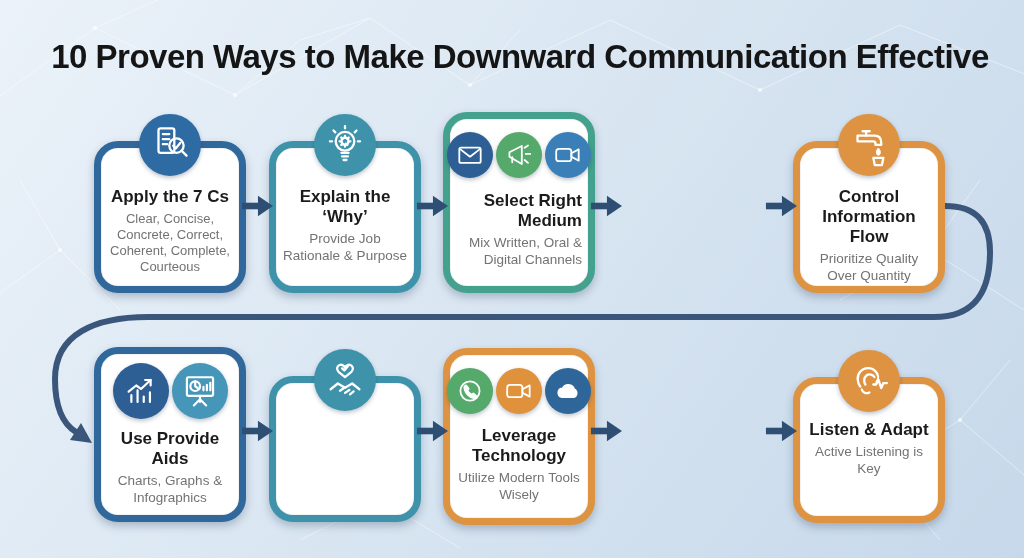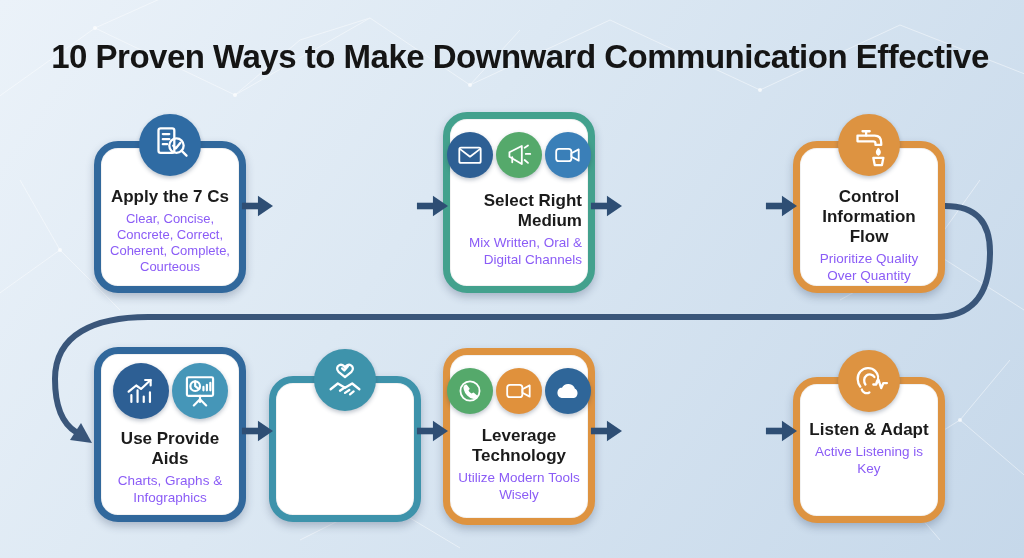--- a/index.html
+++ b/index.html
@@ -43,21 +43,21 @@
   .badge.sm svg{width:36px;height:36px;}
   .badge.md{width:56px;height:56px;}
   .badge.md svg{width:44px;height:44px;}
   .body{padding:0 6px;}
   .pt1 .body{padding-top:39px;}   
   .pt2 .body{padding-top:36px;}   
   .c3 .body{padding-top:13px;}
   .c6 .body{padding-top:10px;}
   .c8 .body{padding-top:12px;}
   .card h2{margin:0 0 4px 0;font-size:17px;line-height:1.18;color:#1b1b1b;font-weight:700;}
-  .card p{margin:0;font-size:13.5px;line-height:1.22;color:#8b5cf6;}
+  .card p{margin:0;font-size:13.5px;line-height:1.22;color:#737373;}
   .c1 p{font-size:13px;}
   .ic{stroke:#fff;fill:none;stroke-width:3.2;stroke-linecap:round;stroke-linejoin:round;}
   .ic .icf{fill:#fff;}
   .ic .fillbg{fill:var(--badge);stroke:#fff;}
   .arrow{position:absolute;width:32px;height:24px;color:var(--arrow,#2e4e74);}
   .r1{top:194px;} .r2{top:419px;}
   .ax1{left:241px;} .ax2{left:416px;} .ax3{left:590px;} .ax4{left:765px;}
   .connector{position:absolute;inset:0;pointer-events:none;color:var(--connector,#3a567a);}
 </style>
 </head>
@@ -102,20 +102,35 @@
         <path d="M48 40l7 7"></path>
         <path d="M36.5 33l3.5 4 6.5-8"></path>
       </svg>
     </div>
     <div class="body">
       <h2>Apply the 7 Cs</h2>
       <p>Clear, Concise, Concrete, Correct, Coherent, Complete, Courteous</p>
     </div>
   </article>
 
+  <article class="card c2 pt1" style="--accent: #3e93ab;">
+    <div class="badge single" style="--badge: #3e93ab;">
+      <svg viewBox="0 0 64 64" class="ic">
+        <circle cx="32" cy="27" r="13"></circle>
+        <circle cx="32" cy="27" r="5"></circle>
+        <path d="M32 19.5v3M32 31.5v3M24.5 27h3M36.5 27h3M26.8 21.8l2 2M35.2 32.2l-2-2M37.2 21.8l-2 2M26.8 32.2l2-2"></path>
+        <path d="M27 43h10M28 48h8M30 53h4"></path>
+        <path d="M32 6v3M16 12l2.5 2.5M48 12l-2.5 2.5M11 27h3M50 27h3"></path>
+      </svg>
+    </div>
+    <div class="body">
+      <h2>Explain the ‘Why’</h2>
+      <p>Provide Job Rationale &amp; Purpose</p>
+    </div>
+  </article>
 
   <article class="card c3" style="--accent: #43a18d;">
     <div class="badges trio">
       <div class="badge sm" style="--badge: #2d5f94;">
         <svg viewBox="0 0 64 64" class="ic">
           <rect x="13" y="19" width="38" height="27" rx="3"></rect>
           <path d="M15 22l17 13 17-13"></path>
         </svg>
       </div>
       <div class="badge sm" style="--badge: #55a96b;">

